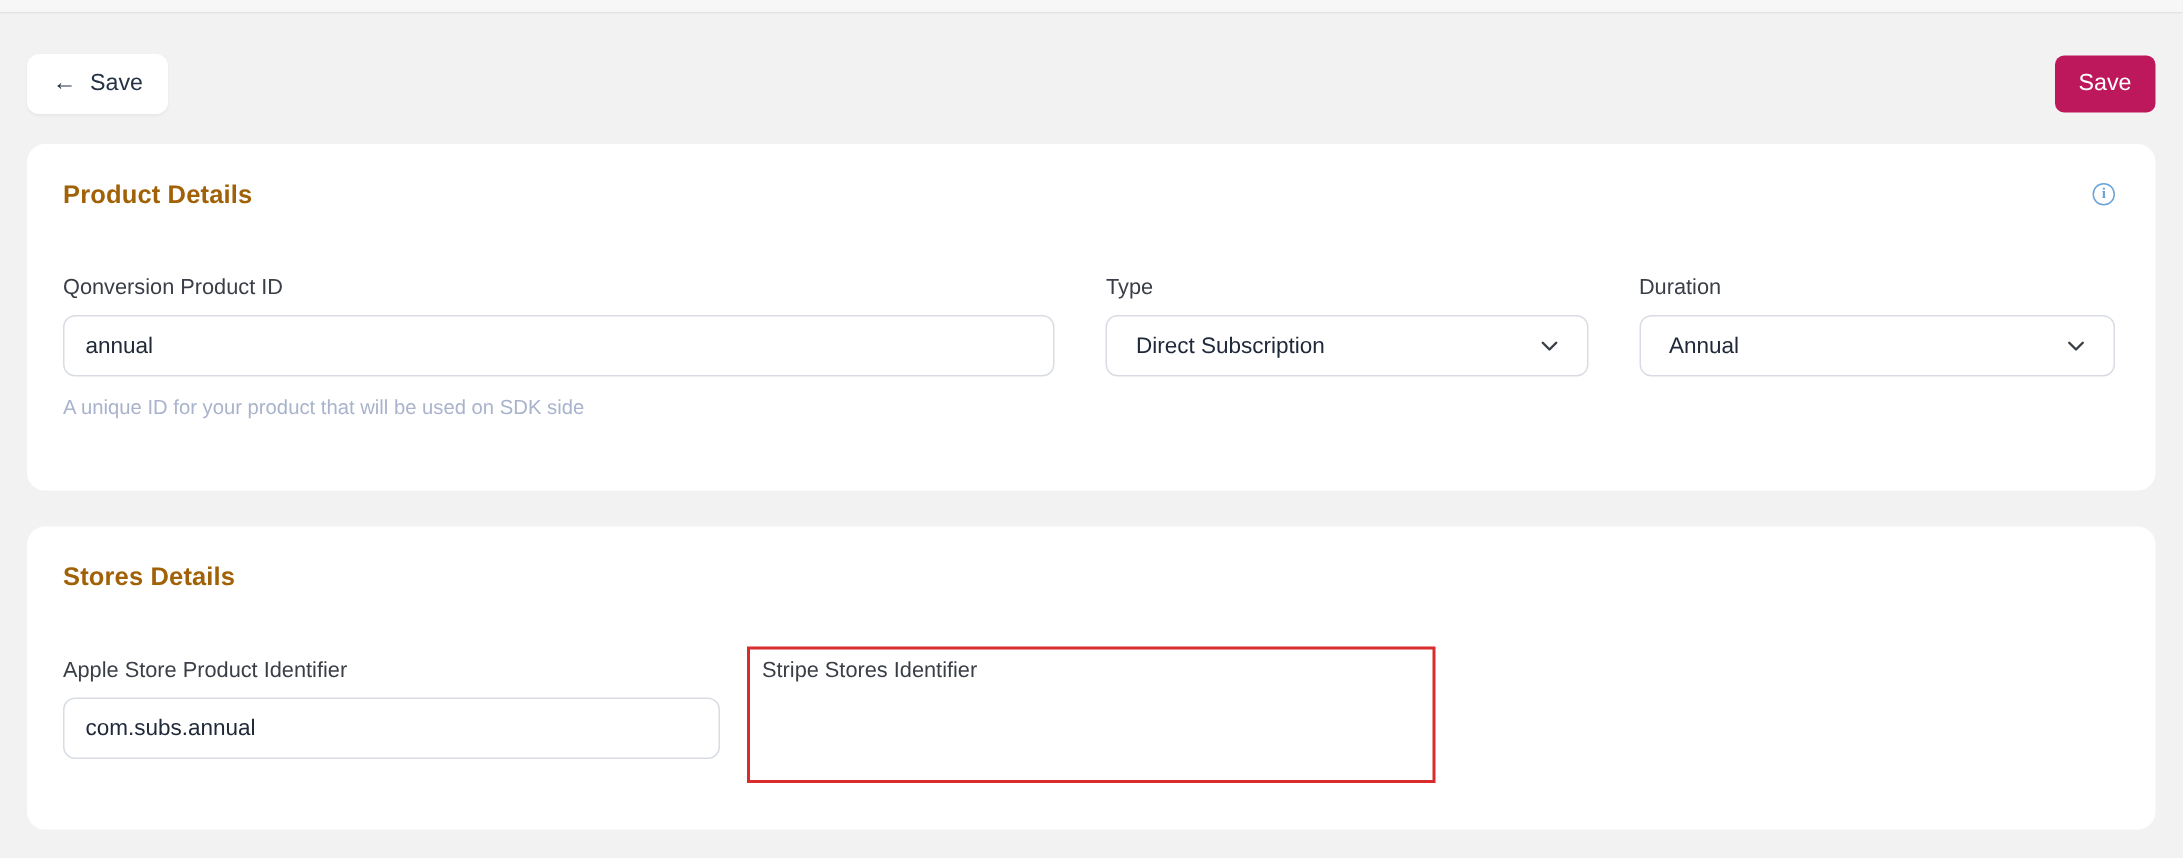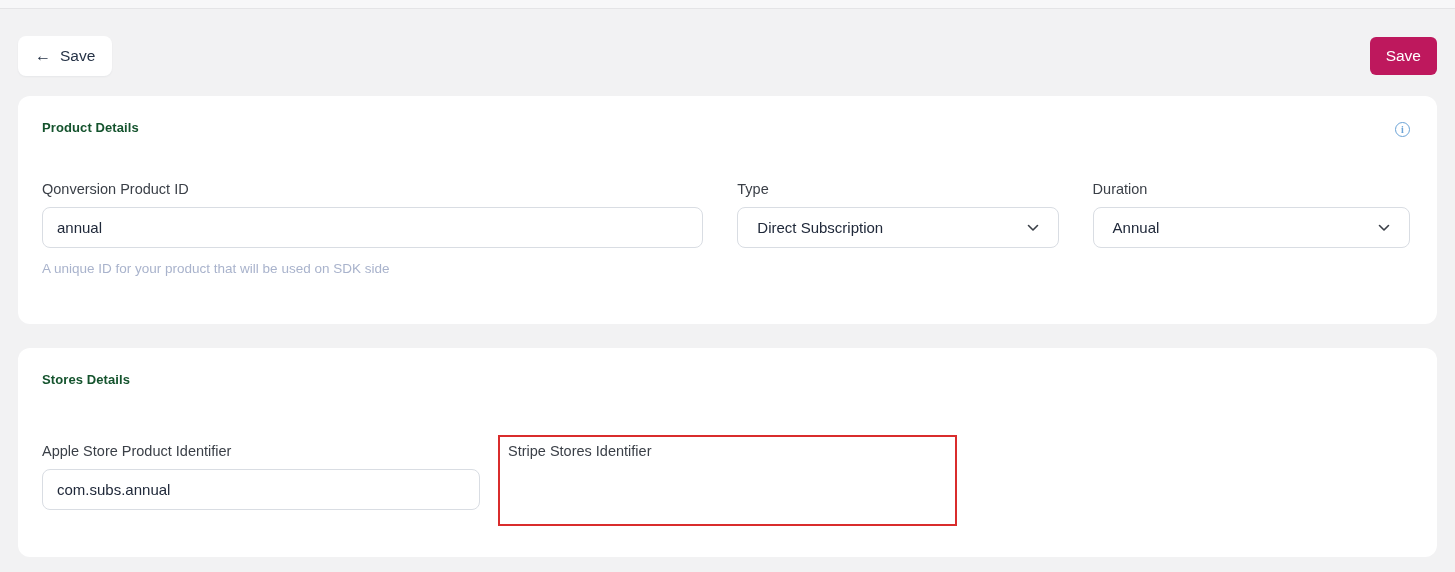--- a/index.html
+++ b/index.html
@@ -53,23 +53,23 @@
     margin: 0 18px;
   }
   .card-1 { margin-top: 20px; padding: 24px 27px 46px 24px; }
   .card-2 { margin-top: 24px; padding: 24px 25px 47px 24px; }
   .card-header {
     display: flex;
     justify-content: space-between;
     align-items: flex-start;
   }
   .card-title {
-    font-size: 13px;
+    font-size: 17px;
     font-weight: 700;
-    color: #14532d;
+    color: #a16207;
     letter-spacing: 0.1px;
   }
   .info-icon {
     width: 15px; height: 15px;
     border: 1.4px solid #6ba3d6;
     border-radius: 50%;
     color: #6ba3d6;
     font-size: 10px;
     font-weight: 700;
     display: inline-flex;
@@ -79,21 +79,21 @@
     cursor: pointer;
     font-family: "Liberation Serif", serif;
   }
   .fields-row-1 {
     margin-top: 43px;
     display: grid;
     grid-template-columns: 673fr 327fr 323fr;
     column-gap: 34px;
   }
   .fields-row-2 {
-    margin-top: 55px;
+    margin-top: 43px;
     display: grid;
     grid-template-columns: 1fr 1fr 1fr;
     column-gap: 25px;
     gap: 28px;
   }
   .field { position: relative; }
   .field-label {
     display: block;
     font-size: 14.5px;
     color: #3a3f47;

